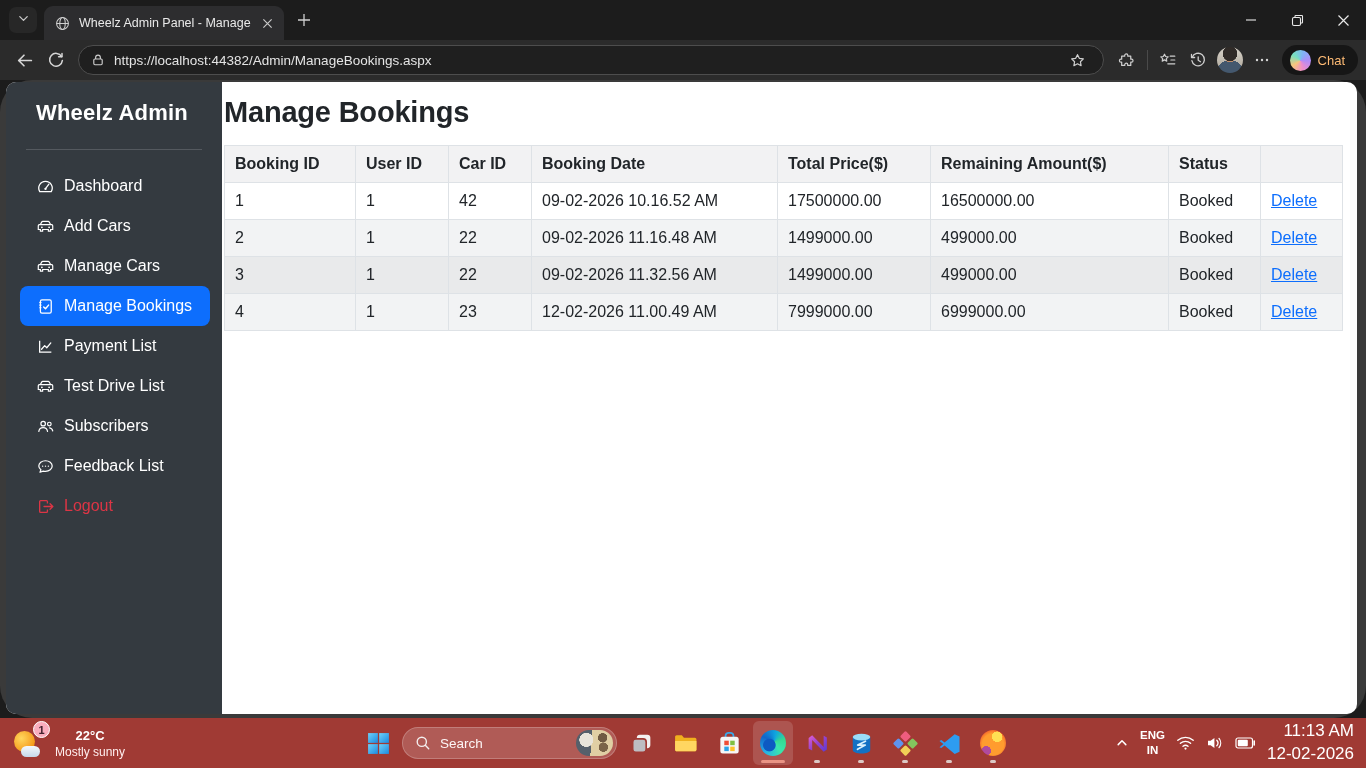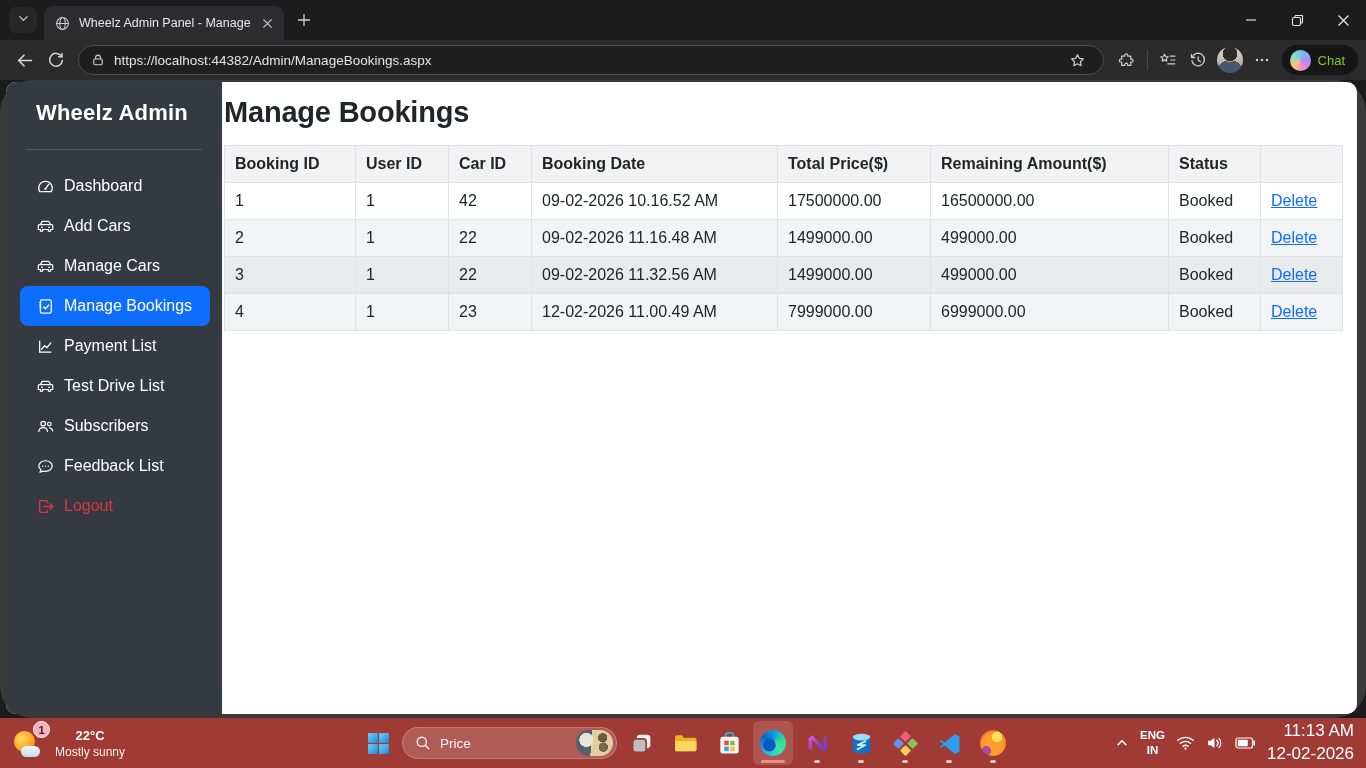--- a/index.html
+++ b/index.html
@@ -26,21 +26,21 @@
   .url-text { flex:1; color:#e4e4e4; font-size:13.5px; margin-left:9px; white-space:nowrap; overflow:hidden; }
   .tb-icon { width:30px; height:30px; display:flex; align-items:center; justify-content:center; border-radius:6px; }
   .tb-divider { width:1px; height:20px; background:#4a4a4a; margin:0 5px; }
   .avatar { width:26px; height:26px; border-radius:50%; margin:0 4px;
     background:
       radial-gradient(circle at 50% 26%, #302b28 0 31%, transparent 32%),
       radial-gradient(circle at 50% 42%, #bd8e6d 0 22%, transparent 23%),
       radial-gradient(circle at 50% 104%, #44586e 0 46%, transparent 47%),
       linear-gradient(#d8d3ca, #aaa396); }
   .chat-btn { height:30px; background:#161616; border-radius:15px; display:flex; align-items:center;
-    gap:7px; padding:0 13px 0 8px; margin-left:5px; color:#84cc16; font-size:13px; }
+    gap:7px; padding:0 13px 0 8px; margin-left:5px; color:#fdba74; font-size:13px; }
   .copilot-logo { width:21px; height:21px; border-radius:50%;
     background: conic-gradient(from 20deg, #7fb2f8, #b18bf8, #ee8ccb, #f7c57c, #77e0c0, #7fb2f8); }
 
   
   .viewport { position:absolute; top:80px; left:0; right:0; bottom:50px; background:#3a3a3a;
     padding:2px 9px 4px 6px;border-radius:32px; }
   .page { width:100%; height:100%; border-radius:10px; overflow:hidden; display:flex; background:#fff; }
 
   .sidebar { width:216px; flex-shrink:0; background:#343a40; color:#fff; padding-top:18px; }
   .brand { font-size:22px; font-weight:700; padding:0 30px; letter-spacing:.2px; }
@@ -419,21 +419,21 @@
           <rect x="12.6" y="12.6" width="9.4" height="9.4" fill="url(#wg)"></rect>
         </svg>
     </div>
     <div class="search-pill">
       <span style="display:flex">
         <svg width="16" height="16" viewBox="0 0 16 16" fill="none" stroke="#f4eeee" stroke-width="1.4" stroke-linecap="round">
             <circle cx="6.8" cy="6.8" r="4.6"></circle>
             <path d="m10.3 10.3 3.4 3.4"></path>
           </svg>
       </span>
-      <span class="search-label">Price</span>
+      <span class="search-label">Search</span>
       <span class="bing-img"></span>
     </div>
     <div class="task-btn">
       <svg width="25" height="25" viewBox="0 0 24 24">
           <rect x="7.5" y="3.5" width="13" height="13" rx="3" fill="#f4f1f1"></rect>
           <rect x="3.5" y="7.5" width="13" height="13" rx="3" fill="#bdbdc2" stroke="#a03a34" stroke-width="1.6"></rect>
         </svg>
     </div>
     <div class="task-btn">
       <svg width="25" height="25" viewBox="0 0 24 24">

